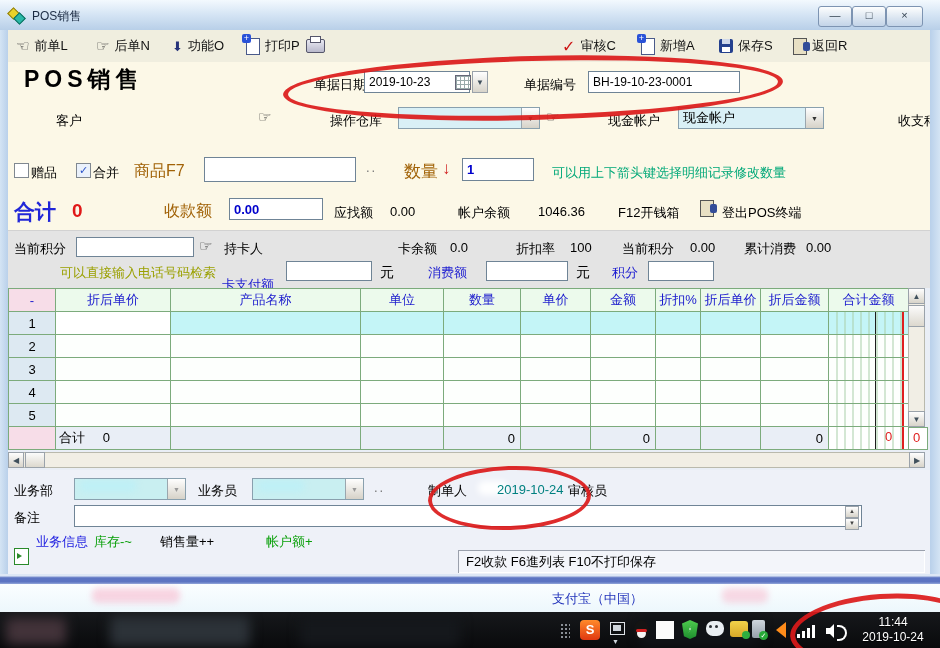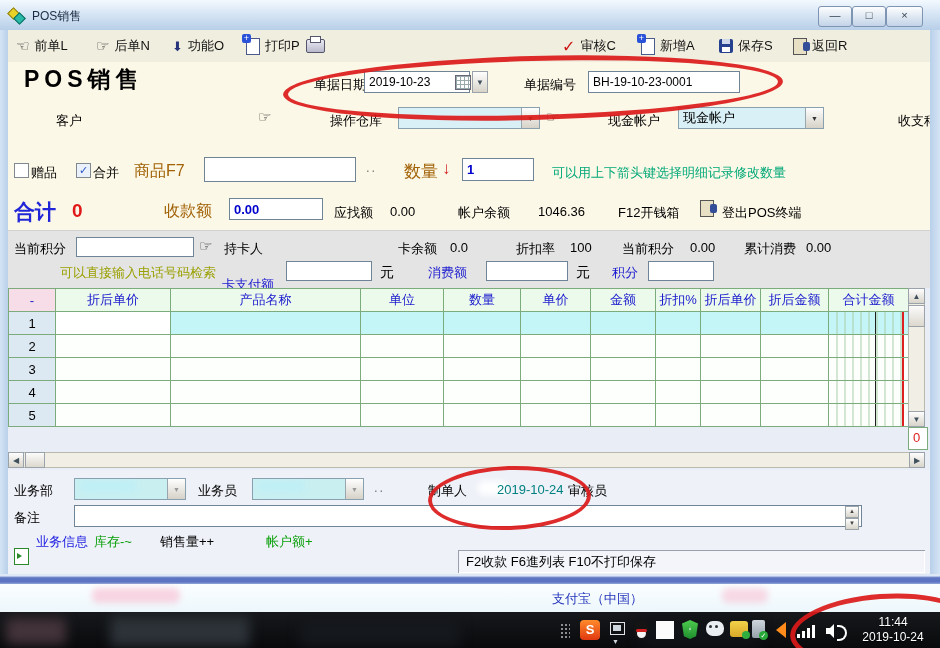--- a/index.html
+++ b/index.html
@@ -324,20 +324,38 @@
             <td class="pale"></td>
         <td class="pale"></td>
             <td class="pale"></td>
         <td class="pale"></td>
             <td class="pale"></td>
         <td class="pale"></td>
             <td class="pale"></td>
         <td class="pale"></td>
         <td class="ruled wh"></td>
       </tr>
+      <tr>
+        <td class="pink"></td>
+        <td>
+          <span>合计</span>
+          <span style="margin-left:14px">0</span>
+        </td>
+        <td></td>
+        <td></td>
+        <td class="rt">0</td>
+        <td></td>
+        <td class="rt">0</td>
+        <td></td>
+        <td></td>
+        <td class="rt">0</td>
+        <td class="ruled" style="background-color:#fff">
+          <span class="redzero" style="left:56px">0</span>
+        </td>
+      </tr>
     </tbody>
       </table>
   </div>
 
   <div class="abs" style="left:908px;top:427px;width:20px;height:23px;background:#fff;border:1px solid #7cab7c;box-sizing:border-box">
     <span class="redzero" style="left:4px">0</span>
   </div>
 
   <div class="abs sb" style="left:908px;top:288px;width:17px;height:139px"></div>
   <div class="sbtn" style="left:908px;top:288px;width:17px;height:16px">▲</div>

